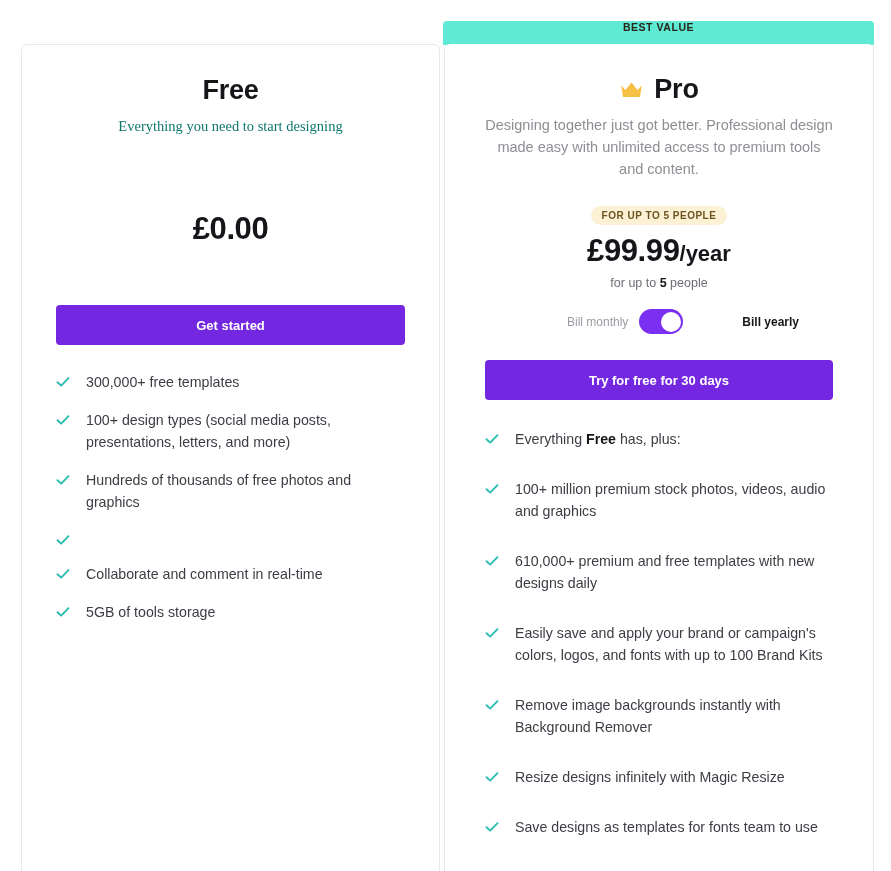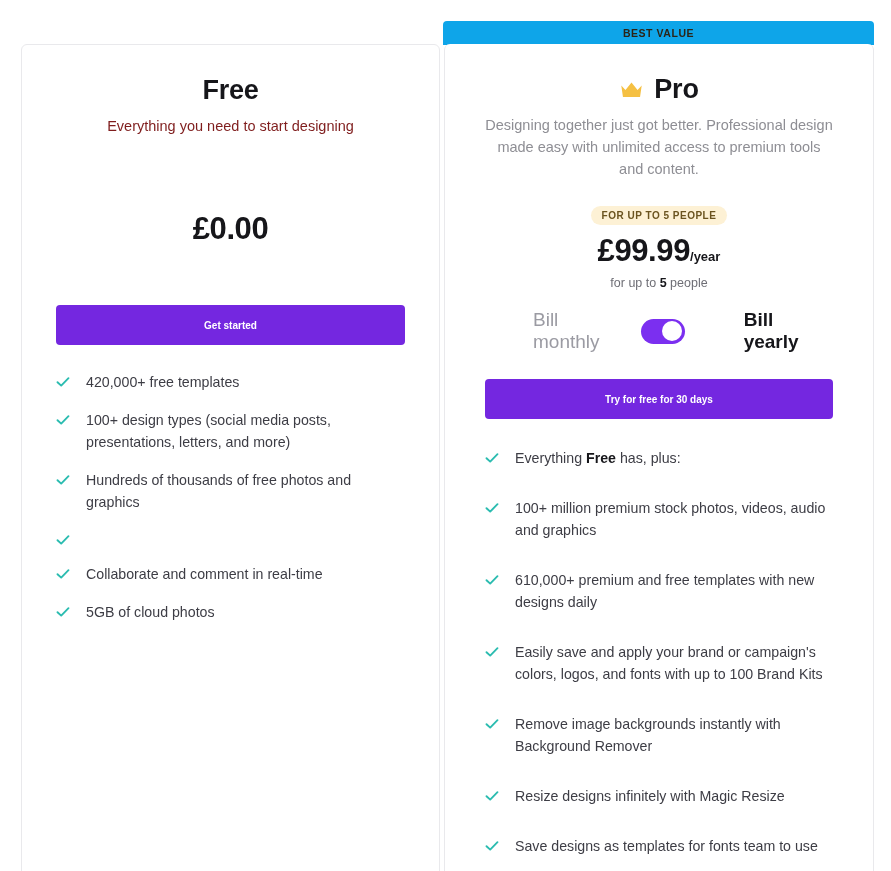--- a/index.html
+++ b/index.html
@@ -44,24 +44,24 @@
     border-top: none;
   }
 
   
   .best-value-banner {
     position: absolute;
     left: 443px;
     top: 21px;
     width: 431px;
     height: 24px;
-    background: #0ea5e9;
+    background: #5eead4;
     border-radius: 4px 4px 0 0;
     display: flex;
-    align-items: center;
+    align-items: flex-start;
     justify-content: center;
   }
   .best-value-text {
     font-size: 10.5px;
     font-weight: 700;
     letter-spacing: 0.55px;
     color: #2b2417;
   }
 
   
@@ -85,21 +85,21 @@
     margin-top: 2px;
   }
 
   .plan-desc {
     margin-top: 6px;
     font-size: 14.5px;
     line-height: 22px;
     color: #8e8e94;
     text-align: center;
   }
-  .plan-desc-free { color: #7f1d1d; font-size: 14.5px; }
+  .plan-desc-free { color: #0f766e; font-size: 14.5px; font-family: Liberation Serif, serif; }
 
   
   .price-free-wrap {
     margin-top: 74px;
     text-align: center;
   }
   .price-free {
     font-size: 31px;
     font-weight: 700;
     color: #16161a;
@@ -129,41 +129,41 @@
     justify-content: center;
     gap: 0;
   }
   .price-pro-amount {
     font-size: 31px;
     font-weight: 700;
     color: #16161a;
     letter-spacing: -0.4px;
   }
   .price-pro-period {
-    font-size: 13px;
+    font-size: 22px;
     font-weight: 700;
     color: #16161a;
     text-align: right;
   }
   .price-pro-sub {
     margin-top: 7px;
     font-size: 12.5px;
     color: #6e6e75;
   }
   .price-pro-sub b { font-weight: 700; color: #16161a; }
 
   
   .bill-toggle-row {
     margin-top: 19px;
     display: flex;
     align-items: center;
     justify-content: center;
     gap: 11px;
   }
-  .bill-label { font-size: 19px; padding-left: 48px; }
+  .bill-label { font-size: 12px; padding-left: 48px; }
   .bill-label.inactive { color: #9b9ba3; }
   .bill-label.active { color: #16161a; font-weight: 600; }
 
   .toggle-switch {
     width: 44px;
     height: 25px;
     border-radius: 13px;
     background: #7b2ff0;
     position: relative;
     cursor: pointer;
@@ -181,21 +181,21 @@
 
   
   .cta-button {
     display: block;
     width: 100%;
     height: 40px;
     border: none;
     border-radius: 4px;
     background: #7427e0;
     color: #ffffff;
-    font-size: 10px;
+    font-size: 13px;
     font-weight: 700;
     font-family: "Liberation Sans", sans-serif;
     cursor: pointer;
   }
   .cta-free-wrap  { margin-top: 58px; }
   .cta-pro-wrap   { margin-top: 26px; }
 
   
   .features { margin-top: 26px; list-style: none; }
   .feature-item {
@@ -242,21 +242,21 @@
 
     <div class="cta-free-wrap">
       <button class="cta-button">Get started</button>
     </div>
 
     <ul class="features features-free" id="free-features">
         <li class="feature-item">
           <svg class="check-icon" viewBox="0 0 14 14">
             <path d="M1.5 7.2 L5.2 10.6 L12.5 3.2" fill="none" stroke="#2bbcb0" stroke-width="1.9" stroke-linecap="round" stroke-linejoin="round"></path>
           </svg>
-          <span class="feature-text">420,000+ free templates</span>
+          <span class="feature-text">300,000+ free templates</span>
         </li>
         <li class="feature-item">
           <svg class="check-icon" viewBox="0 0 14 14">
             <path d="M1.5 7.2 L5.2 10.6 L12.5 3.2" fill="none" stroke="#2bbcb0" stroke-width="1.9" stroke-linecap="round" stroke-linejoin="round"></path>
           </svg>
           <span class="feature-text">100+ design types (social media posts, presentations, letters, and more)</span>
         </li>
         <li class="feature-item">
           <svg class="check-icon" viewBox="0 0 14 14">
             <path d="M1.5 7.2 L5.2 10.6 L12.5 3.2" fill="none" stroke="#2bbcb0" stroke-width="1.9" stroke-linecap="round" stroke-linejoin="round"></path>
@@ -271,21 +271,21 @@
         <li class="feature-item">
           <svg class="check-icon" viewBox="0 0 14 14">
             <path d="M1.5 7.2 L5.2 10.6 L12.5 3.2" fill="none" stroke="#2bbcb0" stroke-width="1.9" stroke-linecap="round" stroke-linejoin="round"></path>
           </svg>
           <span class="feature-text">Collaborate and comment in real-time</span>
         </li>
         <li class="feature-item">
           <svg class="check-icon" viewBox="0 0 14 14">
             <path d="M1.5 7.2 L5.2 10.6 L12.5 3.2" fill="none" stroke="#2bbcb0" stroke-width="1.9" stroke-linecap="round" stroke-linejoin="round"></path>
           </svg>
-          <span class="feature-text">5GB of cloud photos</span>
+          <span class="feature-text">5GB of tools storage</span>
         </li>
       </ul>
   </div>
 
   <div class="card card-pro">
 
     <div class="plan-title-row">
       <svg class="crown-icon" viewBox="0 0 24 19">
         <path d="M2.2 5.2 L6.2 9.6 L12 2.2 L17.8 9.6 L21.8 5.2 L20.2 16.2 L3.8 16.2 Z" fill="#f5c043"></path>
       </svg>

